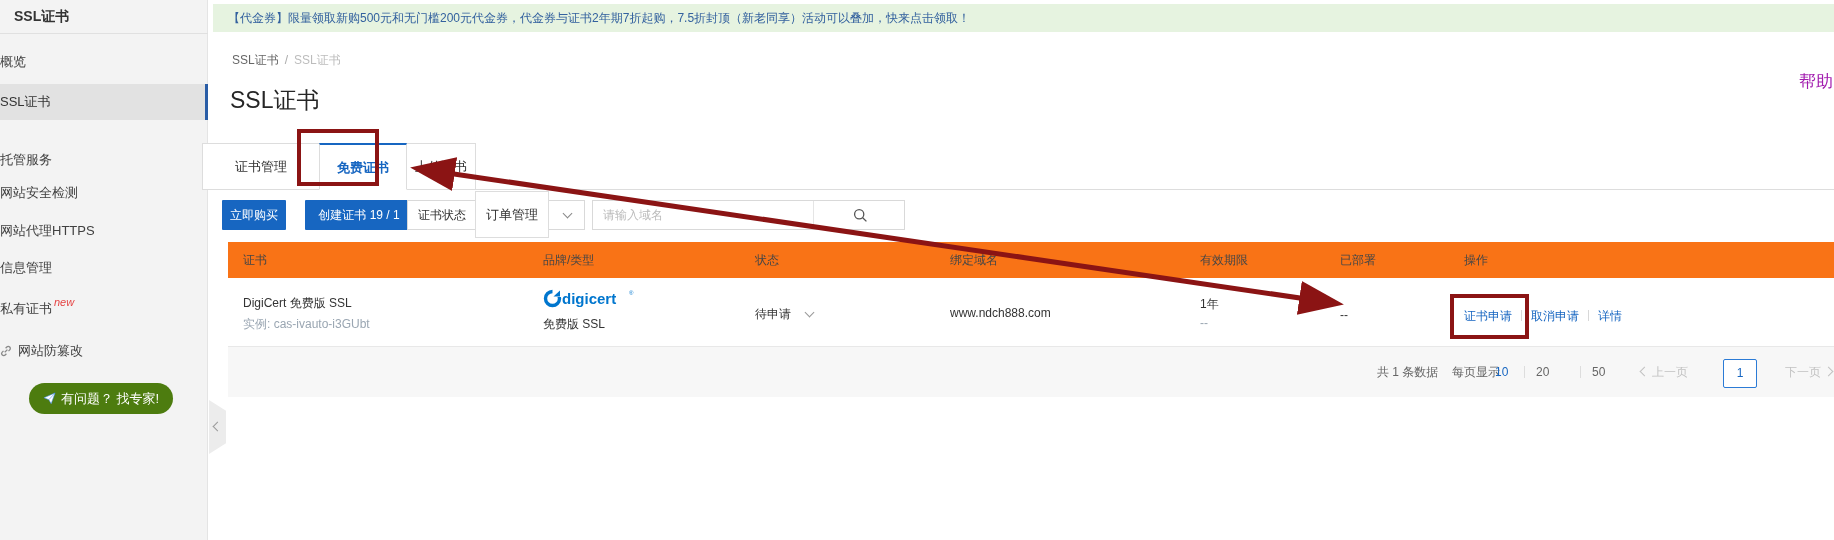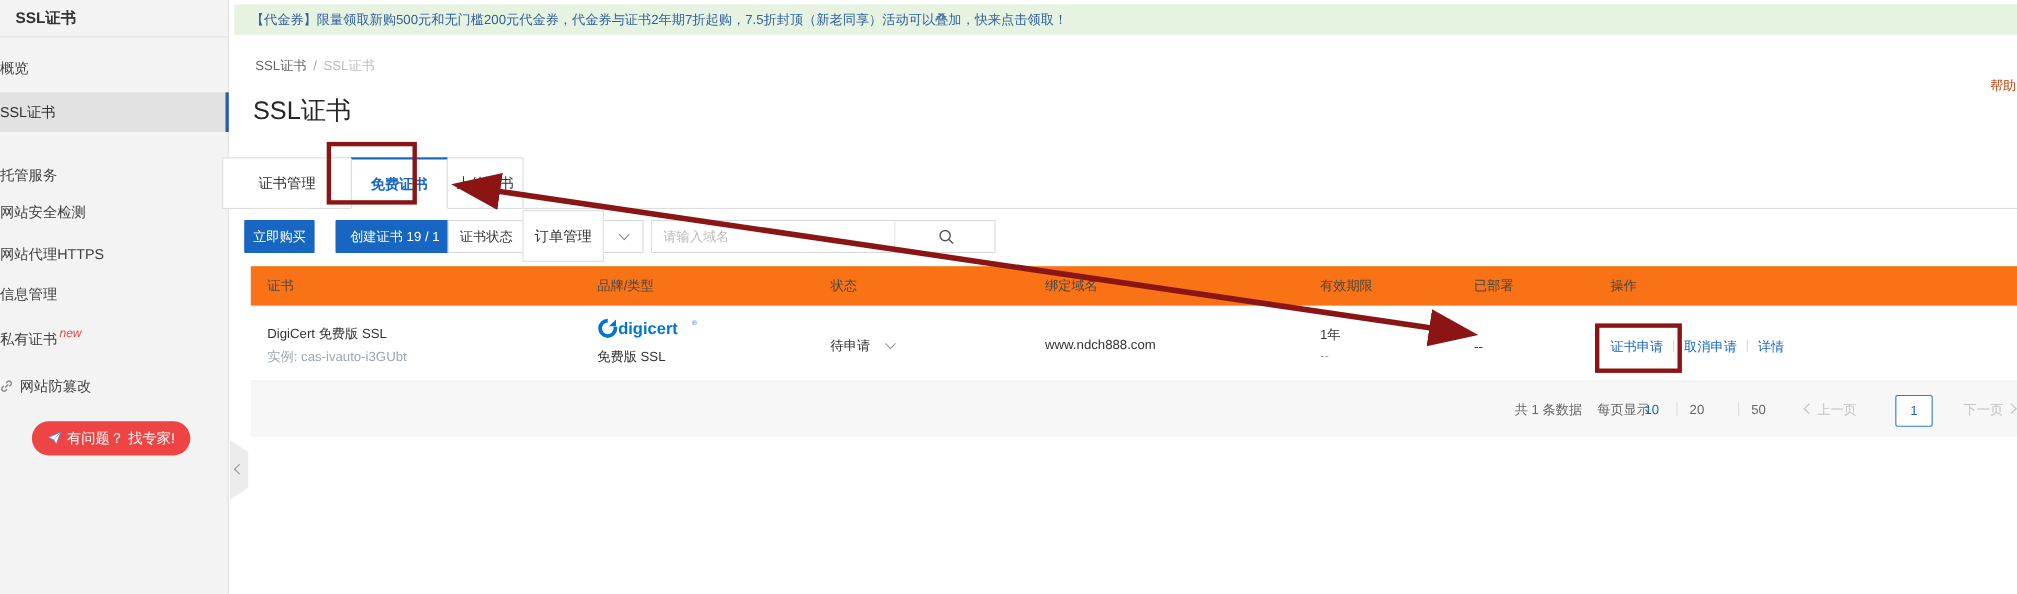--- a/index.html
+++ b/index.html
@@ -12,36 +12,36 @@
     background:#f3f3f3; border-right:1px solid #e4e4e4; }
   .sb-title { position:absolute; left:14px; top:8px; font-size:14px; font-weight:bold; color:#333; }
   .sb-divider { position:absolute; left:0; top:33px; width:208px; height:1px; background:#e0e0e0; }
   .sb-item { position:absolute; left:0; width:208px; height:30px; line-height:30px;
     font-size:13px; color:#404040; cursor:pointer; }
   .sb-item.selected { background:#e2e2e2; height:36px; line-height:36px; color:#333; }
   .sb-item.selected .sb-bar { position:absolute; right:0; top:0; width:3px; height:36px; background:#2a5da6; }
   .sb-badge { position:relative; top:-7px; margin-left:2px; font-size:11px; font-style:italic; color:#e54545; }
   .sb-link-ic { display:inline-block; vertical-align:-2px; margin-right:6px; }
   .expert-btn { position:absolute; left:29px; top:383px; width:144px; height:31px; border-radius:16px;
-    background:#ef4444; color:#fff; font-size:13px; line-height:31px; text-align:center; cursor:pointer; }
+    background:#4d7c0f; color:#fff; font-size:13px; line-height:31px; text-align:center; cursor:pointer; }
   .expert-btn svg { vertical-align:-2px; margin-right:5px; }
   .collapse-tab { position:absolute; left:209px; top:400px; width:17px; height:54px; background:#ececec;
     clip-path:polygon(0 0,100% 20%,100% 80%,0 100%); cursor:pointer; }
   .collapse-tab .chv { position:absolute; left:5px; top:23px; width:7px; height:7px;
     border-left:1.5px solid #9a9a9a; border-bottom:1.5px solid #9a9a9a; transform:rotate(45deg); }
 
   
   .banner { position:absolute; left:213px; top:4px; width:1621px; height:28px; background:#e6f3e0;
     color:#33619e; font-size:12px; line-height:28px; padding-left:15px; white-space:nowrap; overflow:hidden; }
 
   
   .breadcrumb { position:absolute; left:232px; top:52px; font-size:12px; color:#666; }
   .breadcrumb .sep { color:#aaa; margin:0 6px; }
   .breadcrumb .cur { color:#bcbcbc; }
-  .help-link { position:absolute; right:1px; top:70px; font-size:12px; color:#c2410c; cursor:pointer; }
+  .help-link { position:absolute; right:1px; top:70px; font-size:17px; color:#a21caf; cursor:pointer; }
   .page-title { position:absolute; left:230px; top:85px; font-size:23px; color:#262626; }
 
   
   .tabstrip-line { position:absolute; left:202px; top:189px; width:1632px; height:1px; background:#ddd; }
   .tabs { position:absolute; left:202px; top:143px; height:47px; display:flex; }
   .tab { height:47px; line-height:45px; text-align:center; font-size:13px; color:#333; background:#fff;
     border:1px solid #ddd; margin-left:-1px; cursor:pointer; position:relative; z-index:2; }
   .tab:first-child { margin-left:0; }
   .tab.active { border-top:2px solid #1766c1; border-bottom:1px solid #fff; color:#1766c1; font-weight:bold; z-index:3; }
 

